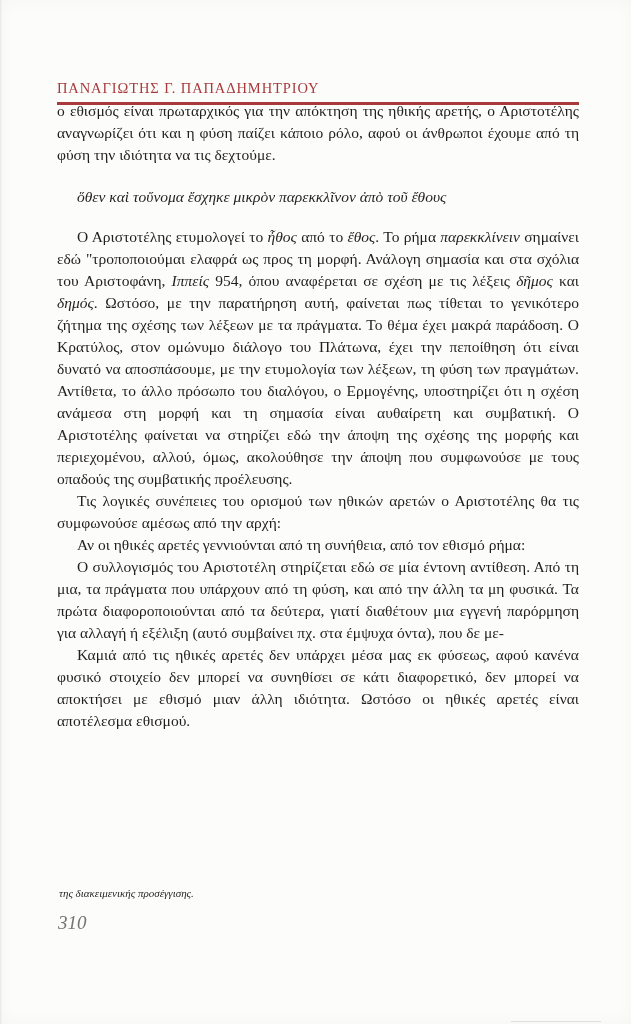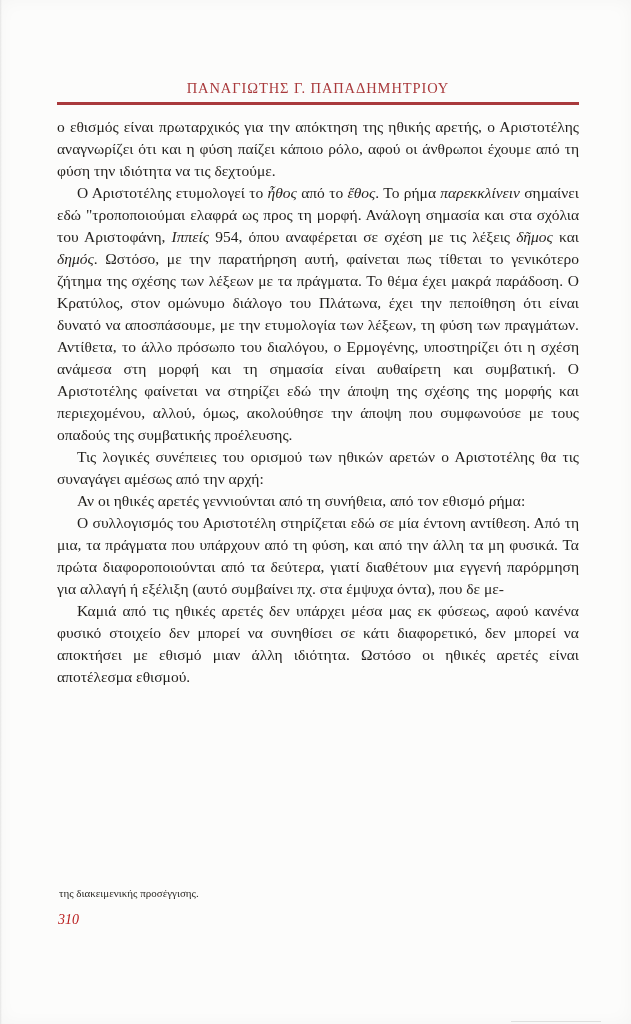--- a/index.html
+++ b/index.html
@@ -10,61 +10,62 @@
     margin: 0 auto;
     background: #fcfcfb;
     font-family: "Liberation Serif", "DejaVu Serif", serif;
     color: #211f1c;
     overflow: hidden;
     box-shadow: inset 0 0 18px rgba(0,0,0,0.03);
   }
   .running-head {
     position: absolute;
     top: 80px; left: 57px; width: 522px;
-    text-align: center;
+    text-align: left;
     color: #a93a3c;
     font-size: 14.5px;
     letter-spacing: 0.9px;
     white-space: nowrap;
   }
   .head-rule {
     position: absolute;
     top: 102px; left: 57px; width: 522px;
     height: 2px;
     background: #a93a3c;
     border-bottom: 1px solid rgba(169,58,60,0.25);
   }
   .body-text {
     position: absolute;
-    top: 116px; left: 57px; width: 522px;
+    top: 100px; left: 57px; width: 522px;
     font-size: 15.5px;
     line-height: 22px;
     text-align: justify;
   }
   .body-text p { margin: 0; }
   .body-text p.indent { text-indent: 20px; }
   .body-text p.quote {
     font-style: italic;
     text-indent: 20px;
     margin: 20px 0 18px 0;
   }
   .body-text .it { font-style: italic; }
   .footnote {
     position: absolute;
     top: 886px; left: 59px; width: 520px;
     font-size: 11px;
     line-height: 14px;
     color: #2a2824;
+    font-style: italic;
   }
   .page-number {
     position: absolute;
     top: 912px; left: 58px;
     font-style: italic;
-    font-size: 14px;
-    color: #b91c1c;
+    font-size: 19px;
+    color: #737373;
   }
   .scan-edge-left {
     position: absolute;
     top: 0; left: 0; width: 2px; height: 100%;
     background: linear-gradient(to right, rgba(0,0,0,0.08), rgba(0,0,0,0));
   }
   .scan-edge-bottom {
     position: absolute;
     bottom: 2px; right: 30px; width: 90px; height: 1px;
     background: rgba(0,0,0,0.10);
@@ -76,22 +77,23 @@
 <div class="page">
 
   <div class="scan-edge-left"></div>
 
   <div class="running-head">ΠΑΝΑΓΙΩΤΗΣ Γ. ΠΑΠΑΔΗΜΗΤΡΙΟΥ</div>
 
   <div class="head-rule"></div>
 
   <main class="body-text">
       <p class=""><span>ο εθισμός είναι πρωταρχικός για την απόκτηση της ηθικής αρετής, ο Αριστοτέλης αναγνωρίζει ότι και η φύση παίζει κάποιο ρόλο, αφού οι άνθρωποι έχουμε από τη φύση την ιδιότητα να τις δεχτούμε.</span></p>
+      <p class="quote"><span class="it">ὅθεν καὶ τοὔνομα ἔσχηκε μικρὸν παρεκκλῖνον ἀπὸ τοῦ ἔθους</span></p>
       <p class="indent"><span>Ο Αριστοτέλης ετυμολογεί το </span><span class="it">ἦθος</span><span> από το </span><span class="it">ἔθος</span><span>. Το ρήμα </span><span class="it">παρεκκλίνειν</span><span> σημαίνει εδώ "τροποποιούμαι ελαφρά ως προς τη μορφή. Ανάλογη σημασία και στα σχόλια του Αριστοφάνη, </span><span class="it">Ιππείς</span><span> 954, όπου αναφέρεται σε σχέση με τις λέξεις </span><span class="it">δῆμος</span><span> και </span><span class="it">δημός</span><span>. Ωστόσο, με την παρατήρηση αυτή, φαίνεται πως τίθεται το γενικότερο ζήτημα της σχέσης των λέξεων με τα πράγματα. Το θέμα έχει μακρά παράδοση. Ο Κρατύλος, στον ομώνυμο διάλογο του Πλάτωνα, έχει την πεποίθηση ότι είναι δυνατό να αποσπάσουμε, με την ετυμολογία των λέξεων, τη φύση των πραγμάτων. Αντίθετα, το άλλο πρόσωπο του διαλόγου, ο Ερμογένης, υποστηρίζει ότι η σχέση ανάμεσα στη μορφή και τη σημασία είναι αυθαίρετη και συμβατική. Ο Αριστοτέλης φαίνεται να στηρίζει εδώ την άποψη της σχέσης της μορφής και περιεχομένου, αλλού, όμως, ακολούθησε την άποψη που συμφωνούσε με τους οπαδούς της συμβατικής προέλευσης.</span></p>
-      <p class="indent"><span>Τις λογικές συνέπειες του ορισμού των ηθικών αρετών ο Αριστοτέλης θα τις συναγάγει αμέσως από την αρχή:</span></p>
+      <p class="indent"><span>Τις λογικές συνέπειες του ορισμού των ηθικών αρετών ο Αριστοτέλης θα τις συμφωνούσε αμέσως από την αρχή:</span></p>
       <p class="indent"><span>Αν οι ηθικές αρετές γεννιούνται από τη συνήθεια, από τον εθισμό ρήμα:</span></p>
       <p class="indent"><span>Ο συλλογισμός του Αριστοτέλη στηρίζεται εδώ σε μία έντονη αντίθεση. Από τη μια, τα πράγματα που υπάρχουν από τη φύση, και από την άλλη τα μη φυσικά. Τα πρώτα διαφοροποιούνται από τα δεύτερα, γιατί διαθέτουν μια εγγενή παρόρμηση για αλλαγή ή εξέλιξη (αυτό συμβαίνει πχ. στα έμψυχα όντα), που δε με-</span></p>
       <p class="indent"><span>Καμιά από τις ηθικές αρετές δεν υπάρχει μέσα μας εκ φύσεως, αφού κανένα φυσικό στοιχείο δεν μπορεί να συνηθίσει σε κάτι διαφορετικό, δεν μπορεί να αποκτήσει με εθισμό μιαν άλλη ιδιότητα. Ωστόσο οι ηθικές αρετές είναι αποτέλεσμα εθισμού.</span></p>
     </main>
 
   <div class="footnote">της διακειμενικής προσέγγισης.</div>
 
   <div class="page-number">310</div>
 
   <div class="scan-edge-bottom"></div>

